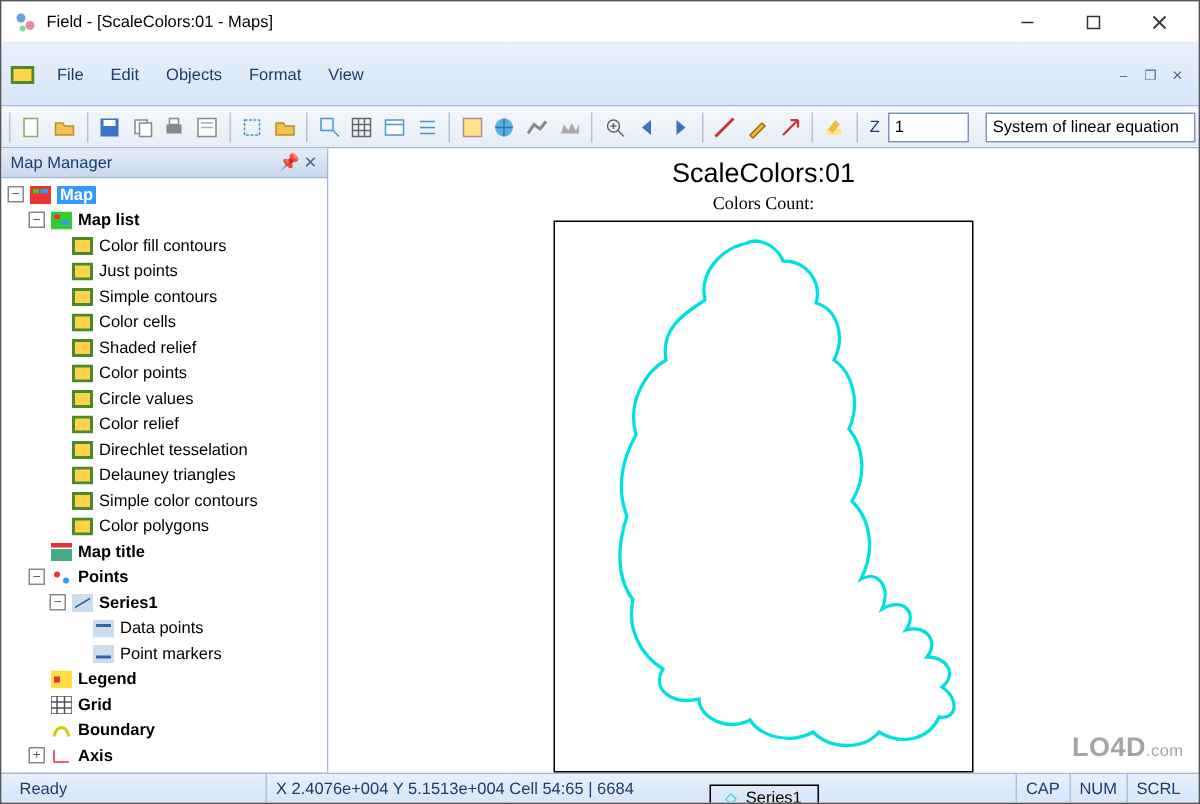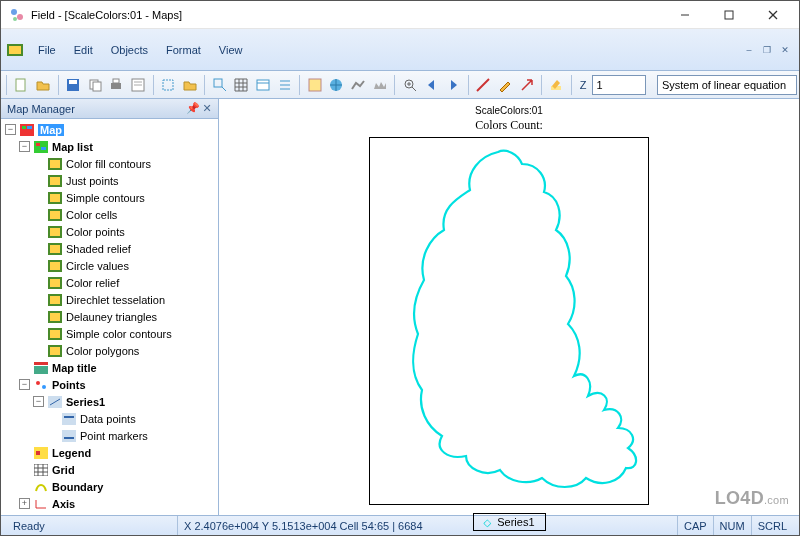--- a/index.html
+++ b/index.html
@@ -151,21 +151,21 @@
   
   .canvas {
     flex: 1;
     background: #fff;
     display: flex;
     flex-direction: column;
     align-items: center;
     padding-top: 6px;
     position: relative;
   }
-  .chart-title { font-size: 10px; }
+  .chart-title { font-size: 18px; }
   .chart-subtitle { font-size: 12px; margin-top: 2px; font-family: Liberation Serif, serif; }
   .plot-box {
     margin-top: 4px;
     width: 280px; height: 368px;
     border: 1px solid #000;
     position: relative;
   }
   .legend {
     margin-top: 8px;
     border: 1px solid #000;
@@ -470,31 +470,31 @@
             <span class="lbl">Color cells</span>
           </div>
           <div class="tree-node depth2">
             <span class="noexp"></span>
             <span class="nicon">
               <svg width="14" height="12">
                 <rect width="14" height="12" fill="#4a8a2a"></rect>
                 <rect x="2" y="2" width="10" height="8" fill="#ffd24a"></rect>
               </svg>
             </span>
+            <span class="lbl">Shaded relief</span>
+          </div>
+          <div class="tree-node depth2">
+            <span class="noexp"></span>
+            <span class="nicon">
+              <svg width="14" height="12">
+                <rect width="14" height="12" fill="#4a8a2a"></rect>
+                <rect x="2" y="2" width="10" height="8" fill="#ffd24a"></rect>
+              </svg>
+            </span>
             <span class="lbl">Color points</span>
-          </div>
-          <div class="tree-node depth2">
-            <span class="noexp"></span>
-            <span class="nicon">
-              <svg width="14" height="12">
-                <rect width="14" height="12" fill="#4a8a2a"></rect>
-                <rect x="2" y="2" width="10" height="8" fill="#ffd24a"></rect>
-              </svg>
-            </span>
-            <span class="lbl">Shaded relief</span>
           </div>
           <div class="tree-node depth2">
             <span class="noexp"></span>
             <span class="nicon">
               <svg width="14" height="12">
                 <rect width="14" height="12" fill="#4a8a2a"></rect>
                 <rect x="2" y="2" width="10" height="8" fill="#ffd24a"></rect>
               </svg>
             </span>
             <span class="lbl">Circle values</span>

